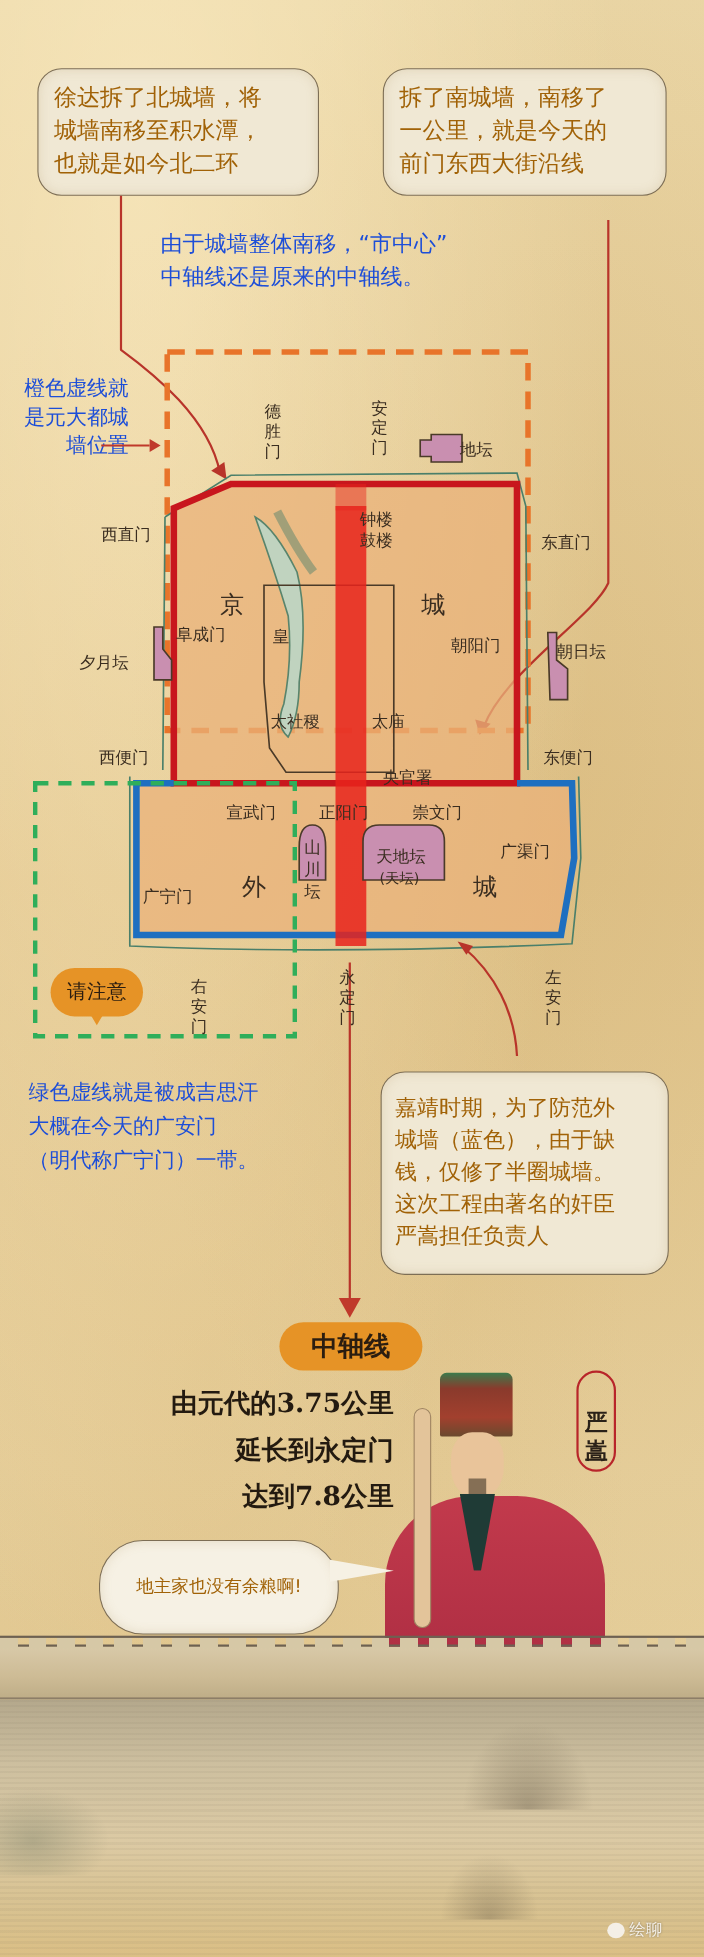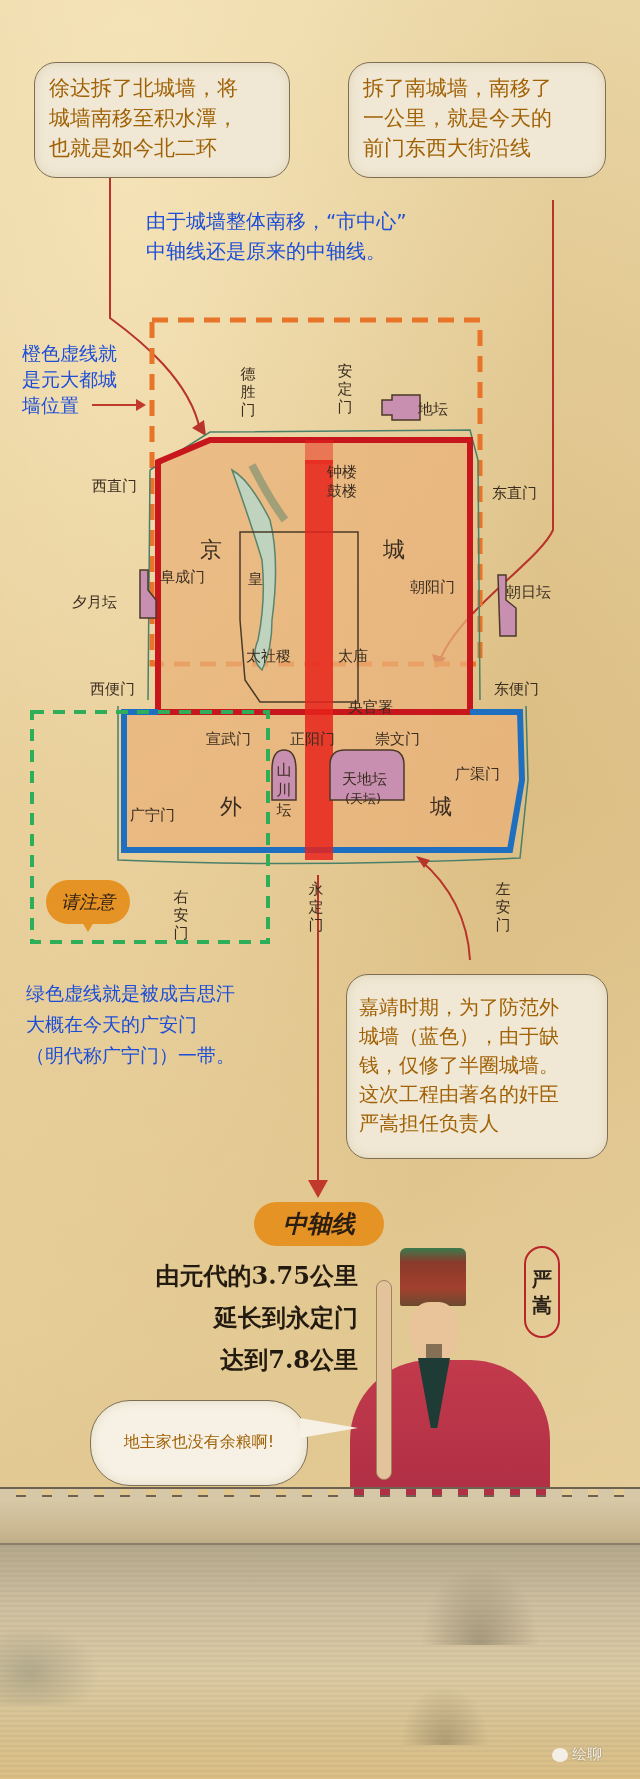--- a/index.html
+++ b/index.html
@@ -27,21 +27,21 @@
     padding: 10px 14px;
     box-shadow: inset 0 0 10px rgba(180,150,100,0.25);
   }
   .line { display: block; white-space: nowrap; }
   .plain-text { position: absolute; font-size: 20px; line-height: 29px; color: #1d4ed8; }
   .serif { font-family: "DejaVu Serif", serif; }
   .map-label { position: absolute; font-size: 15px; color: #3a2d20; white-space: nowrap; }
   .vlabel { position: absolute; font-size: 15px; color: #3a2d20; line-height: 18px; width: 18px; text-align: center; }
   .callout-orange {
     position: absolute; background: #e69326; border-radius: 26px;
-    color: #2b1d10; text-align: center; font-style: italic;
+    color: #2b1d10; text-align: center;
   }
   svg { position: absolute; left: 0; top: 0; }
   .wall-band { position: absolute; left: 0; width: 640px; }
 </style>
 </head>
 <body>
 
 <div class="bubble" style="left:34px; top:62px; width:256px; height:116px;">
   <span class="line">徐达拆了北城墙，将</span>
   <span class="line">城墙南移至积水潭，</span>
@@ -51,21 +51,21 @@
   <span class="line">拆了南城墙，南移了</span>
   <span class="line">一公里，就是今天的</span>
   <span class="line">前门东西大街沿线</span>
 </div>
 
 <div class="plain-text" style="left:146px; top:206px; font-size:20px; line-height:30px;">
   <span class="line">由于城墙整体南移，“市中心”</span>
   <span class="line">中轴线还是原来的中轴线。</span>
 </div>
 
-<div class="plain-text" style="left:22px; top:340px; font-size:19px; line-height:26px;">
+<div class="plain-text" style="left:22px; top:340px; font-size:19px; line-height:26px;text-align:right;">
   <span class="line">橙色虚线就</span>
   <span class="line">是元大都城</span>
   <span class="line">墙位置</span>
 </div>
 
 <svg width="640" height="1779">
 
   <path d="M110 178 L110 318 C 140 340, 190 380, 200 430" stroke="#b8342a" stroke-width="2" fill="none"></path>
   <polygon points="192,428 206,436 204,420" fill="#b8342a"></polygon>
   <path d="M553 200 L553 530 C 540 560, 460 610, 440 660" stroke="#b8342a" stroke-width="2" fill="none"></path>
@@ -166,21 +166,21 @@
 <div class="callout-orange serif" style="left:254px; top:1202px; width:130px; height:44px; line-height:44px; font-size:24px; font-weight:bold;">
   <span>中轴线</span>
 </div>
 <div class="plain-text serif" style="right:282px; top:1255px; text-align:right; font-size:24px; line-height:42px; font-weight:bold; color:#231a10;">
   <span class="line">由元代的3.75公里</span>
   <span class="line">延长到永定门</span>
   <span class="line">达到7.8公里</span>
 </div>
 
 <div class="abs" style="left:524px; top:1246px; width:36px; height:92px; border:2px solid #b8252a; border-radius:18px; text-align:center; font-size:20px; line-height:26px; padding-top:18px; font-family:'DejaVu Serif', serif; font-weight:bold;">
-  <span style="display:block; width:20px; margin:0 auto; white-space:normal; word-break:break-all;">严嵩</span>
+  <span style="display:block; width:20px; margin:13px auto; white-space:normal; word-break:break-all;text-decoration:underline;">严嵩</span>
 </div>
 
 <div class="abs" style="left:340px; top:1240px; width:230px; height:260px;">
   <div class="abs" style="left:60px; top:8px; width:66px; height:58px; background:linear-gradient(180deg,#3c7a4c 0%,#8a3a2c 25%,#a2402e 70%,#6a4a2e 100%); border-radius:6px 6px 2px 2px;"></div>
   <div class="abs" style="left:70px; top:62px; width:48px; height:60px; background:#e9c49a; border-radius:40% 40% 46% 46%;"></div>
   <div class="abs" style="left:86px; top:104px; width:16px; height:30px; background:#6b5a44; border-radius:0 0 8px 8px; opacity:0.8;"></div>
   <div class="abs" style="left:10px; top:120px; width:200px; height:140px; background:linear-gradient(180deg,#c23a4c 0%,#b02f44 100%); border-radius:80px 80px 10px 10px;"></div>
   <div class="abs" style="left:78px; top:118px; width:32px; height:70px; background:#1f3b36; clip-path:polygon(0 0,100% 0,60% 100%,40% 100%);"></div>
   <div class="abs" style="left:36px; top:40px; width:16px; height:200px; background:#e3c49a; border-radius:8px; border:1px solid #9e8462;"></div>
 </div>

